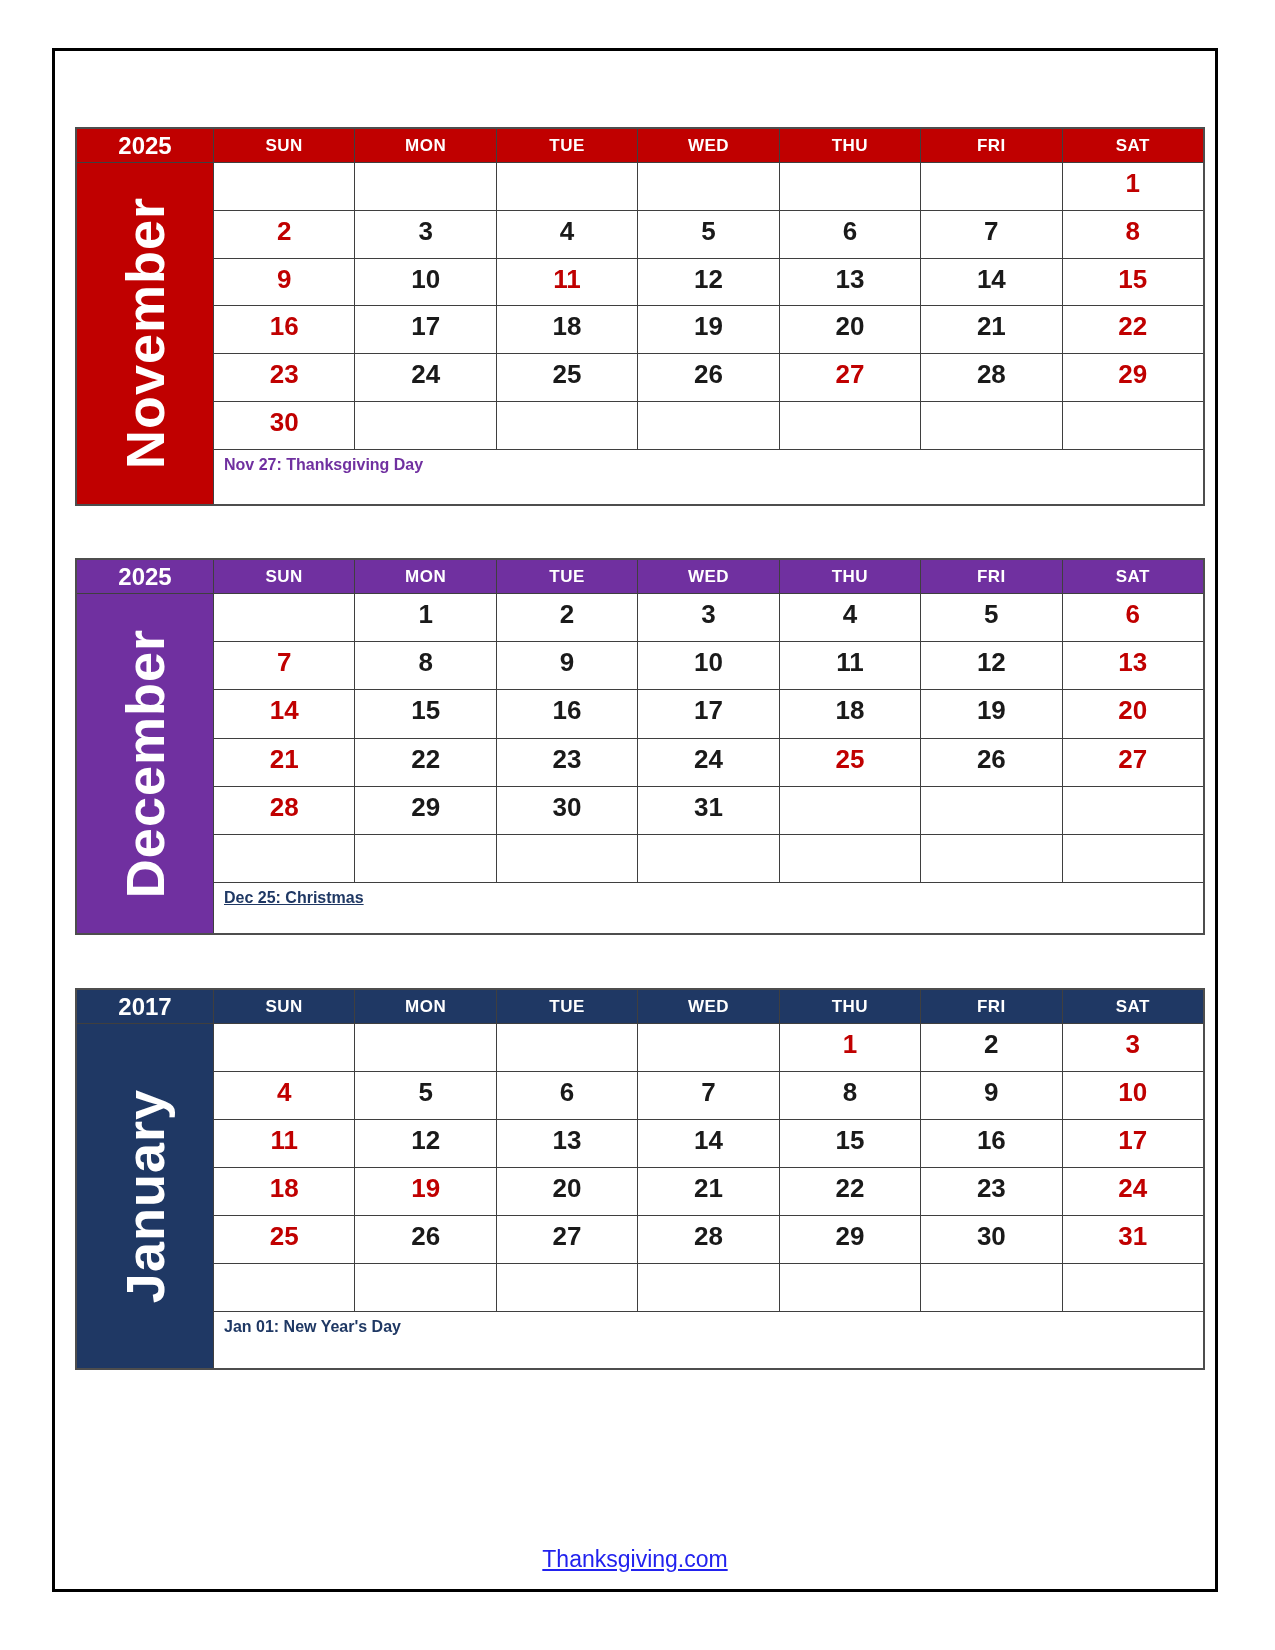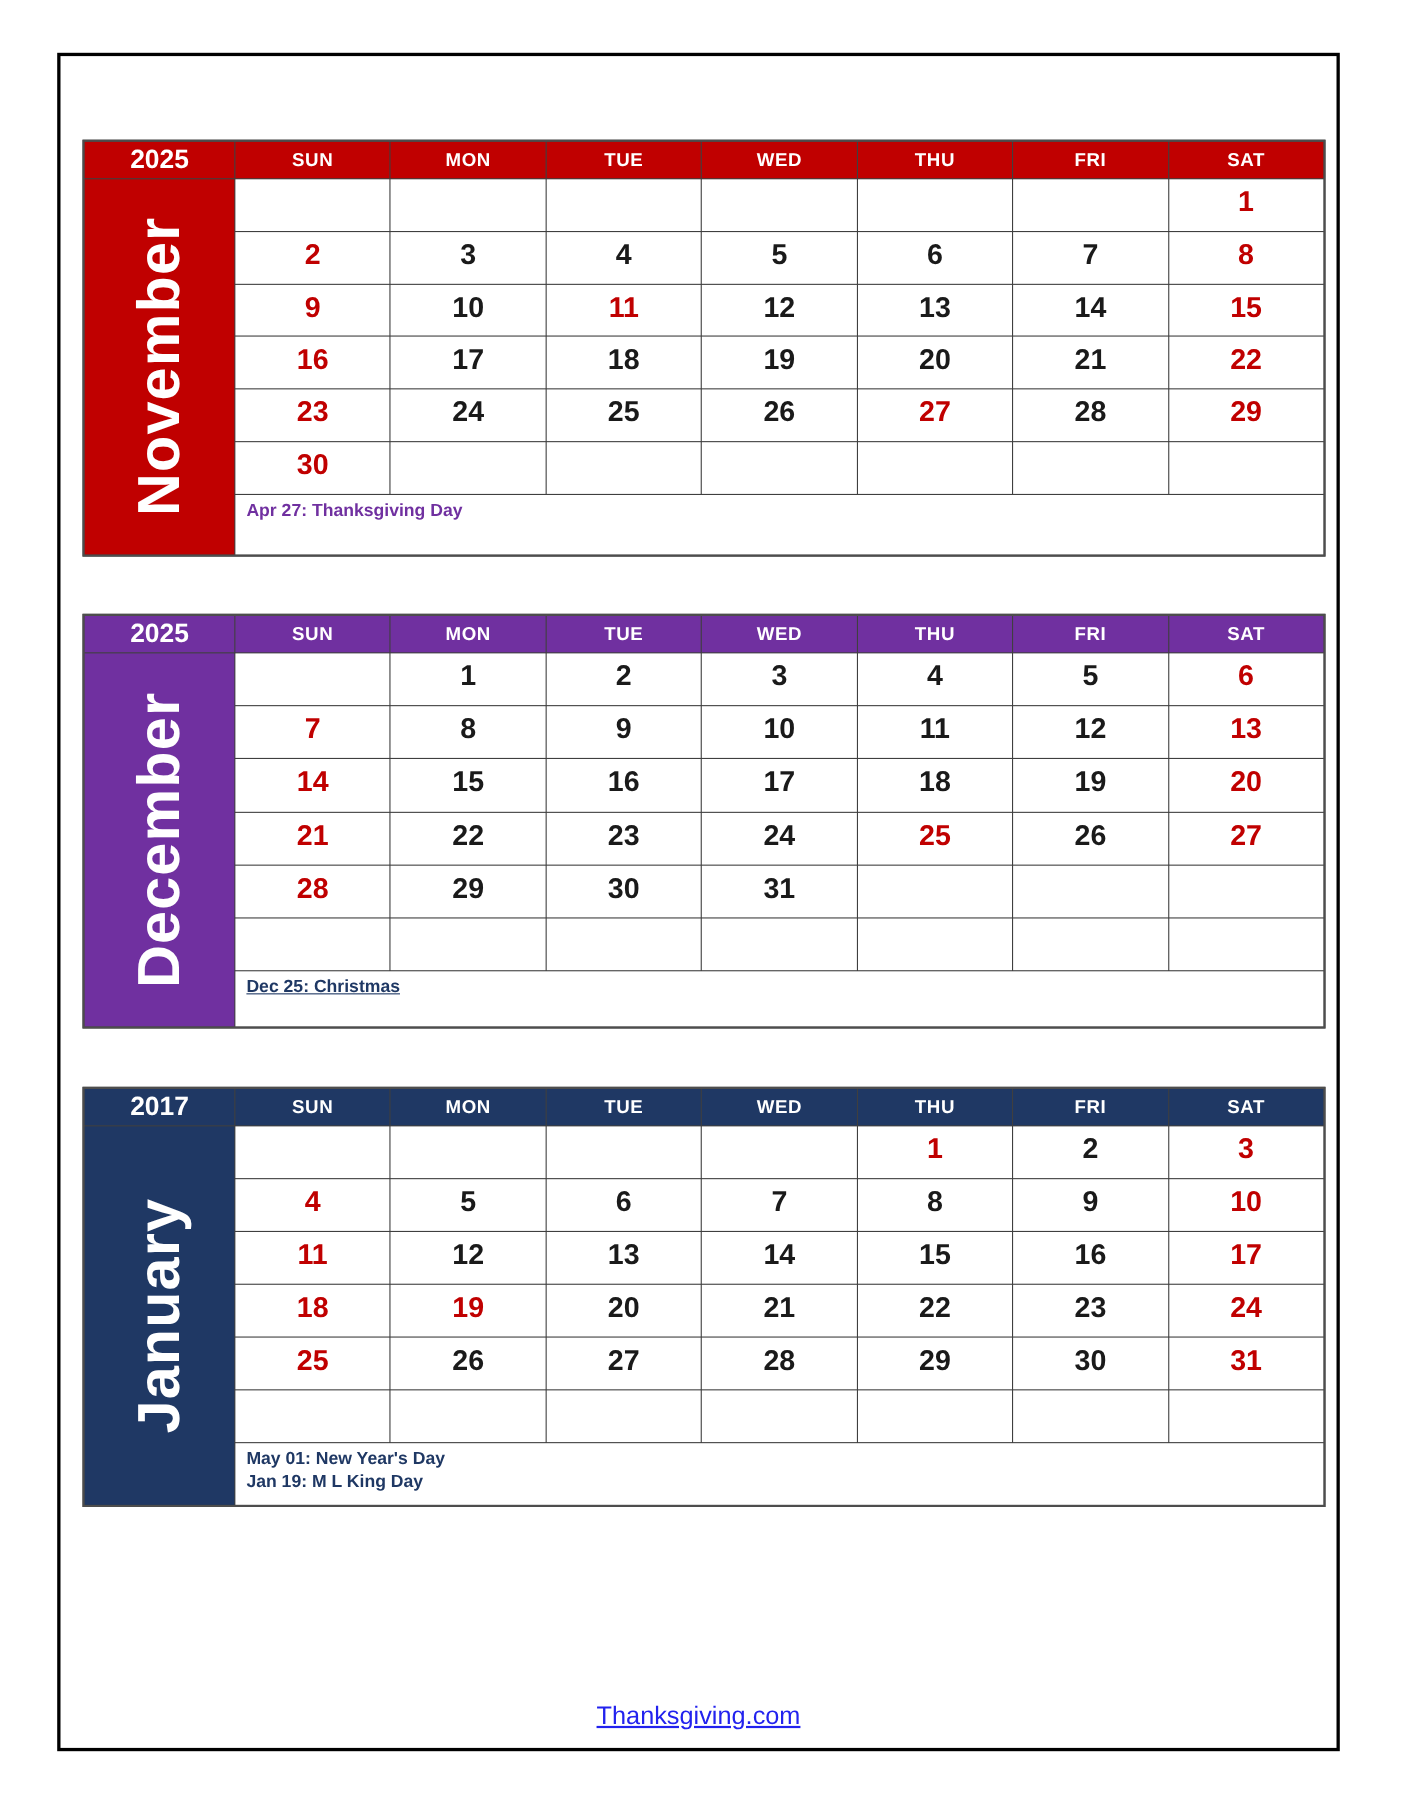--- a/index.html
+++ b/index.html
@@ -58,21 +58,21 @@
 
 <div class="page-border"></div>
 
 <section class="cal" id="cal-0">
   <div class="grid">
     <div class="cell year" style="background: rgb(192, 0, 0);">2025</div>
     <div class="cell monthcol" style="background: rgb(192, 0, 0);">
       <span class="vert">November</span>
     </div>
     <div class="cell holiday">
-        <div class="holiday-line" style="color: rgb(112, 48, 160);">Apr 27: Thanksgiving Day</div>
+        <div class="holiday-line" style="color: rgb(112, 48, 160);">Nov 27: Thanksgiving Day</div>
       </div>
   <div class="cell dayhead" style="background: rgb(192, 0, 0); grid-area: 1 / 2;">SUN</div>
       <div class="cell dayhead" style="background: rgb(192, 0, 0); grid-area: 1 / 3;">MON</div>
       <div class="cell dayhead" style="background: rgb(192, 0, 0); grid-area: 1 / 4;">TUE</div>
       <div class="cell dayhead" style="background: rgb(192, 0, 0); grid-area: 1 / 5;">WED</div>
       <div class="cell dayhead" style="background: rgb(192, 0, 0); grid-area: 1 / 6;">THU</div>
       <div class="cell dayhead" style="background: rgb(192, 0, 0); grid-area: 1 / 7;">FRI</div>
       <div class="cell dayhead" style="background: rgb(192, 0, 0); grid-area: 1 / 8;">SAT</div>
       <div class="cell day" style="grid-area: 2 / 2;"></div>
       <div class="cell day" style="grid-area: 2 / 3;"></div>
@@ -302,22 +302,21 @@
     </div>
 </section>
 
 <section class="cal" id="cal-2">
   <div class="grid">
     <div class="cell year" style="background: rgb(31, 56, 100);">2017</div>
     <div class="cell monthcol" style="background: rgb(31, 56, 100);">
       <span class="vert">January</span>
     </div>
     <div class="cell holiday">
-        <div class="holiday-line" style="color: rgb(31, 56, 100);">May 01: New Year's Day</div>
-        <div class="holiday-line" style="color: rgb(31, 56, 100);">Jan 19: M L King Day</div>
+        <div class="holiday-line" style="color: rgb(31, 56, 100);">Jan 01: New Year's Day</div>
       </div>
   <div class="cell dayhead" style="background: rgb(31, 56, 100); grid-area: 1 / 2;">SUN</div>
       <div class="cell dayhead" style="background: rgb(31, 56, 100); grid-area: 1 / 3;">MON</div>
       <div class="cell dayhead" style="background: rgb(31, 56, 100); grid-area: 1 / 4;">TUE</div>
       <div class="cell dayhead" style="background: rgb(31, 56, 100); grid-area: 1 / 5;">WED</div>
       <div class="cell dayhead" style="background: rgb(31, 56, 100); grid-area: 1 / 6;">THU</div>
       <div class="cell dayhead" style="background: rgb(31, 56, 100); grid-area: 1 / 7;">FRI</div>
       <div class="cell dayhead" style="background: rgb(31, 56, 100); grid-area: 1 / 8;">SAT</div>
       <div class="cell day" style="grid-area: 2 / 2;"></div>
       <div class="cell day" style="grid-area: 2 / 3;"></div>

